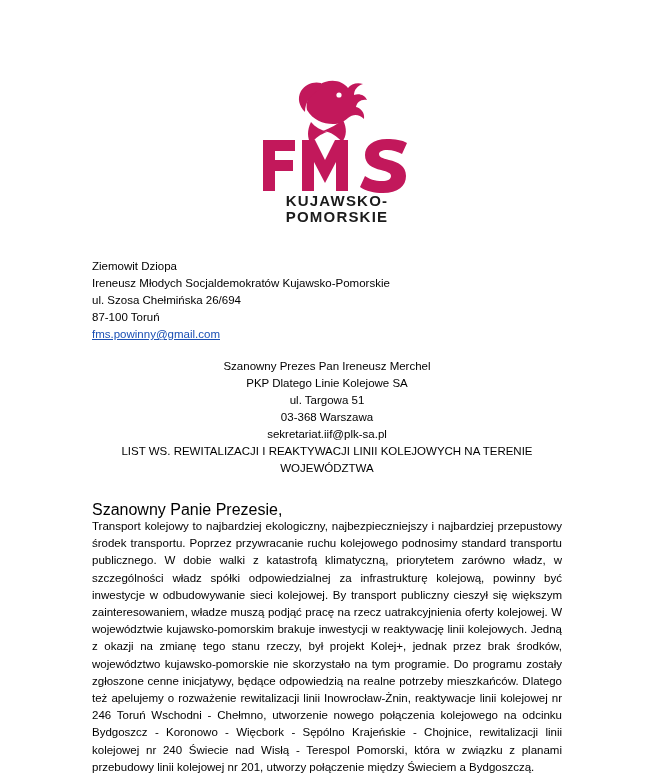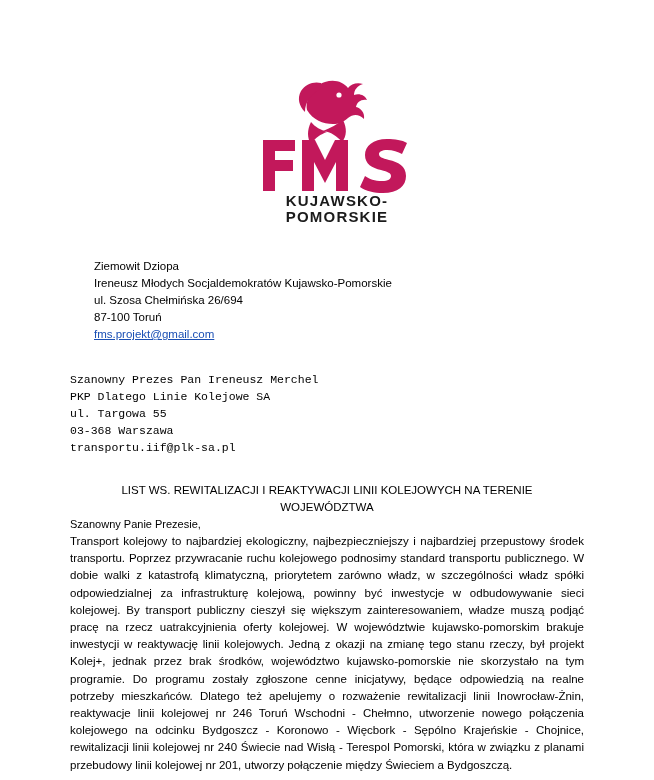--- a/index.html
+++ b/index.html
@@ -12,67 +12,65 @@
     background: #ffffff;
     font-family: "Liberation Sans", sans-serif;
     color: #000000;
     overflow: hidden;
   }
   .page {
     position: relative;
     width: 654px;
     height: 780px;
     box-sizing: border-box;
-    padding: 0 70px;
+    padding: 0 92px;
   }
 
   
   .logo-block {
     margin: 0 auto;
     padding-top: 62px;
     width: 180px;
     text-align: center;
   }
   .logo-svg-wrap {
     width: 180px;
     height: 160px;
     margin-left: 10px;
   }
 
   
   .sender {
     margin-top: 36px;
     font-size: 11.5px;
     line-height: 17px;
-    margin-left: 24px;
   }
   .sender a {
     color: #1a4fb4;
     text-decoration: underline;
   }
   .recipient {
-    margin-top: 28px;
-    text-align: left;
+    margin-top: 15px;
+    text-align: center;
     font-size: 11.5px;
     line-height: 17px;
-    font-family: Liberation Mono, monospace;
   }
 
   
   .doc-title {
-    margin-top: 26px;
     text-align: center;
     font-size: 11.5px;
     line-height: 17px;
     padding: 0 6px;
   }
 
   
   .salutation {
-    font-size: 11px;
+    margin-top: 24px;
+    font-size: 16px;
     line-height: 17px;
   }
   p.body-par {
     margin: 0;
     font-size: 11.5px;
     line-height: 17.2px;
     text-align: justify;
   }
 </style>
 </head>
@@ -109,29 +107,29 @@
         <text x="90" y="160" text-anchor="middle" font-family="Liberation Sans, sans-serif" font-size="15" font-weight="bold" letter-spacing="1.2" fill="#1b1b1b">POMORSKIE</text>
       </svg>
     </div>
   </div>
 
   <div class="sender">
     <div>Ziemowit Dziopa</div>
     <div>Ireneusz Młodych Socjaldemokratów Kujawsko-Pomorskie</div>
     <div>ul. Szosa Chełmińska 26/694</div>
     <div>87-100 Toruń</div>
-    <div><a href="#">fms.projekt@gmail.com</a></div>
+    <div><a href="#">fms.powinny@gmail.com</a></div>
   </div>
 
   <div class="recipient">
     <div>Szanowny Prezes Pan Ireneusz Merchel</div>
     <div>PKP Dlatego Linie Kolejowe SA</div>
-    <div>ul. Targowa 55</div>
+    <div>ul. Targowa 51</div>
     <div>03-368 Warszawa</div>
-    <div>transportu.iif@plk-sa.pl</div>
+    <div>sekretariat.iif@plk-sa.pl</div>
   </div>
 
   <div class="doc-title">
     <div>LIST WS. REWITALIZACJI I REAKTYWACJI LINII KOLEJOWYCH NA TERENIE WOJEWÓDZTWA</div>
   </div>
 
   <div class="salutation">Szanowny Panie Prezesie,</div>
   <p class="body-par">Transport kolejowy to najbardziej ekologiczny, najbezpieczniejszy i najbardziej przepustowy środek transportu. Poprzez przywracanie ruchu kolejowego podnosimy standard transportu publicznego. W dobie walki z katastrofą klimatyczną, priorytetem zarówno władz, w szczególności władz spółki odpowiedzialnej za infrastrukturę kolejową, powinny być inwestycje w odbudowywanie sieci kolejowej. By transport publiczny cieszył się większym zainteresowaniem, władze muszą podjąć pracę na rzecz uatrakcyjnienia oferty kolejowej. W województwie kujawsko-pomorskim brakuje inwestycji w reaktywację linii kolejowych. Jedną z okazji na zmianę tego stanu rzeczy, był projekt Kolej+, jednak przez brak środków, województwo kujawsko-pomorskie nie skorzystało na tym programie. Do programu zostały zgłoszone cenne inicjatywy, będące odpowiedzią na realne potrzeby mieszkańców.  Dlatego też apelujemy o rozważenie rewitalizacji linii Inowrocław-Żnin, reaktywacje linii kolejowej nr 246 Toruń Wschodni - Chełmno, utworzenie nowego połączenia kolejowego na odcinku Bydgoszcz - Koronowo - Więcbork - Sępólno Krajeńskie - Chojnice, rewitalizacji linii kolejowej nr 240 Świecie nad Wisłą - Terespol Pomorski, która w związku z planami przebudowy linii kolejowej nr 201, utworzy połączenie między Świeciem a Bydgoszczą.</p>
 
 </div>

